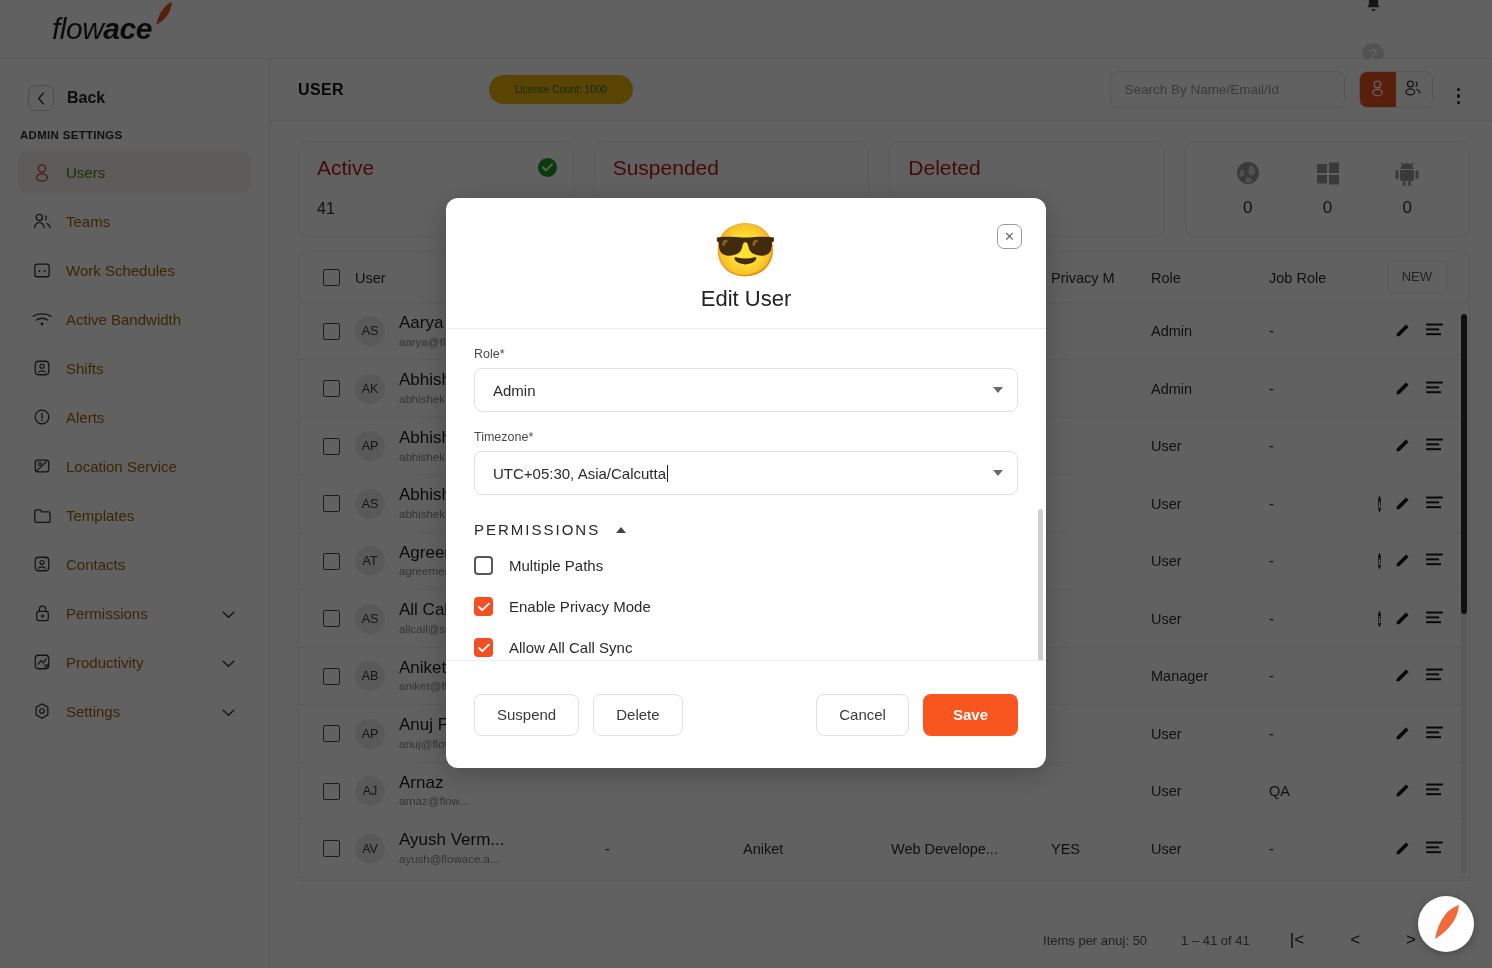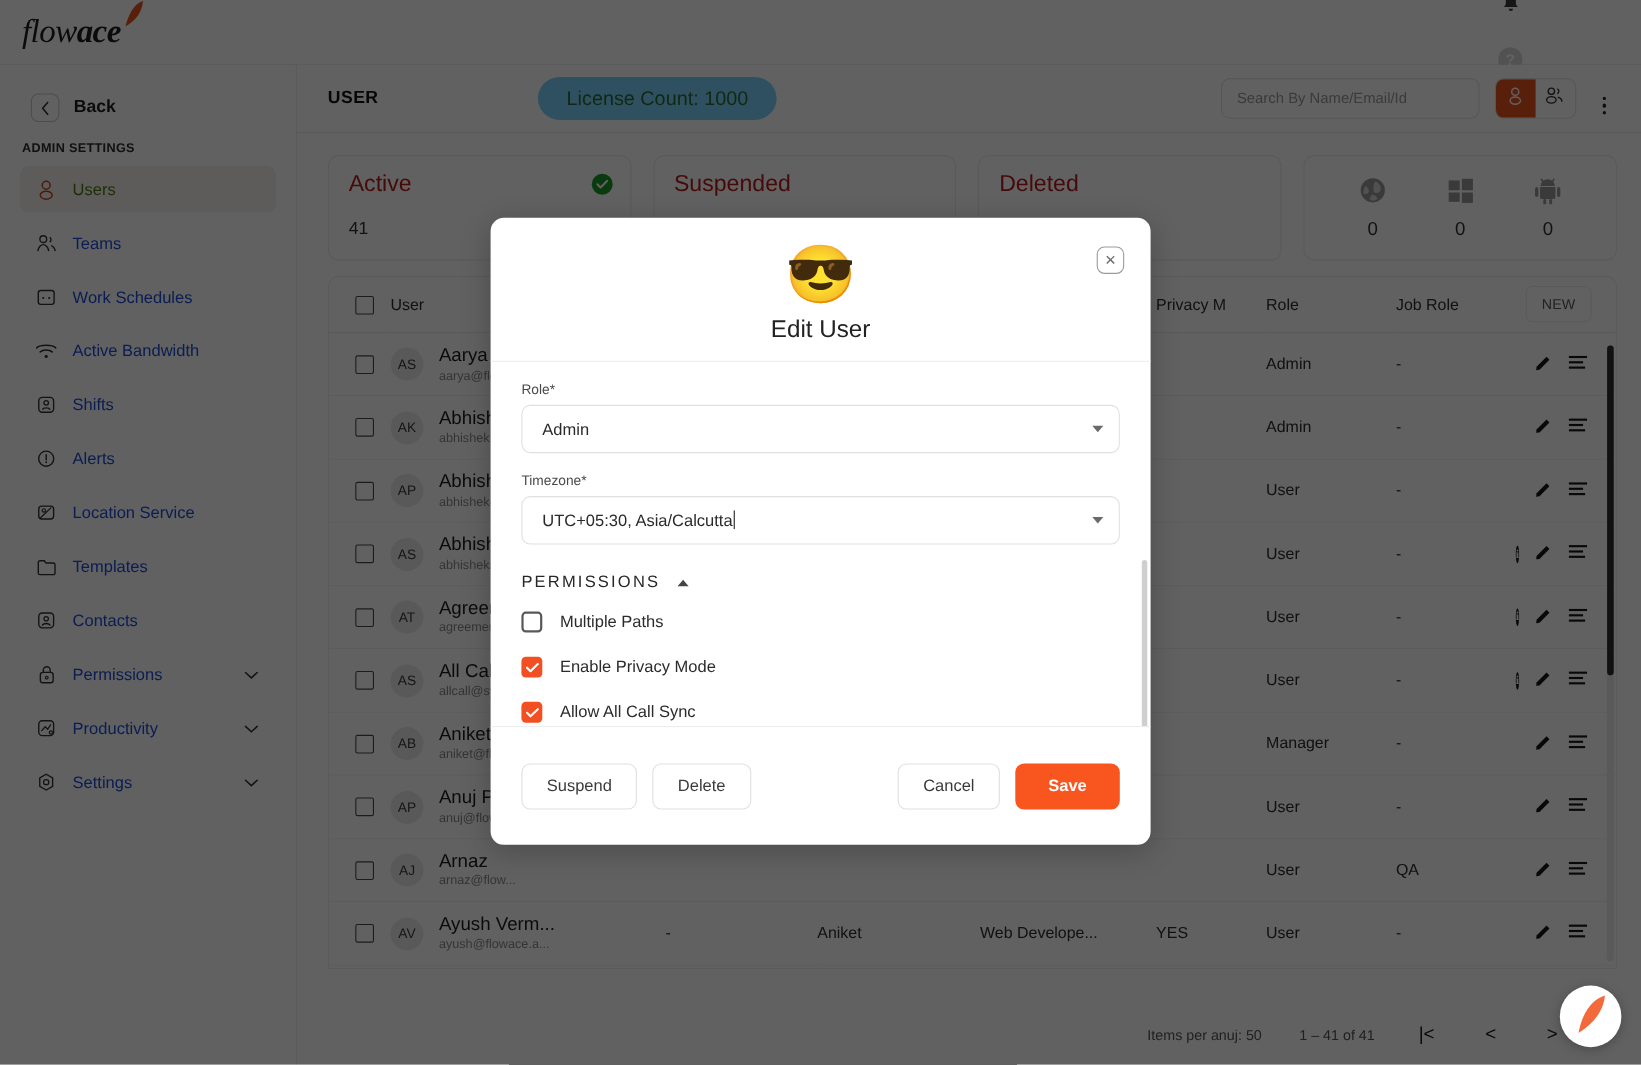--- a/index.html
+++ b/index.html
@@ -10,21 +10,21 @@
     overflow: hidden;
   }
   #app { position: relative; width: 1492px; height: 968px; }
 
   
   .topbar {
     position: absolute; top: 0; left: 0; width: 1492px; height: 59px;
     background: #ffffff; border-bottom: 1px solid #ededed;
     display: flex; align-items: center;
   }
-  .logo-wrap { width: 270px; display: flex; align-items: center; padding-left: 20px; font-family: Liberation Serif, serif; }
+  .logo-wrap { width: 270px; display: flex; align-items: center; padding-left: 52px; }
   .logo { font-size: 30px; letter-spacing: -0.5px; color: #1d1d1d; display:flex; align-items:baseline;}
   .logo .f1 { font-style: italic; font-weight: 400; }
   .logo .f2 { font-style: italic; font-weight: 700; }
   .logo .swoosh {
     display:inline-block; width:20px; height:24px; margin-left:1px; position:relative;
   }
   .logo .swoosh svg { position:absolute; top:-14px; left:0; }
 
   .topbar-right {
     margin-left: auto; display: flex; align-items: center; gap: 18px; padding-right: 26px; flex-direction: column;
@@ -62,35 +62,35 @@
     display:flex; align-items:center; justify-content:center;
   }
   .back-label { font-size: 16px; font-weight: 700; color: #1f1f1f; }
   .section-title {
     font-size: 11.5px; font-weight: 700; color: #2e2e2e; letter-spacing: 0.3px;
     padding-left: 20px; margin-bottom: 10px;
   }
   .nav-item {
     display: flex; align-items: center; gap: 14px; height: 42px;
     margin: 0 18px 7px 18px; padding-left: 14px; border-radius: 8px;
-    cursor: pointer; color: #1d4ed8; font-size: 15px;
+    cursor: pointer; color: #a16207; font-size: 15px;
   }
   .nav-item.active { background: #f6f1ef; color: #4d7c0f; }
   .nav-item .nav-icon { width: 20px; height: 20px; display:flex; align-items:center; justify-content:center; flex:0 0 20px;}
   .nav-item .chev { margin-left: auto; margin-right: 16px; }
 
   
   .main { position: absolute; top: 59px; left: 270px; width: 1222px; height: 909px; background: #fff; }
   .main-head {
     height: 62px; display: flex; align-items: center; padding: 0 22px 0 28px;
     border-bottom: 1px solid #ededed;
   }
   .page-title { font-size: 16px; font-weight: 700; color: #111; letter-spacing: 0.4px; }
   .license-pill {
-    margin-left: 145px; background: #7dd3fc; color: #2e6b35; font-size: 18px;
+    margin-left: 145px; background: #eab308; color: #2e6b35; font-size: 10px;
     border-radius: 20px; padding: 9px 26px;
   }
   .head-right { margin-left: auto; display: flex; align-items: flex-end; gap: 14px; }
   .name-search {
     width: 235px; height: 37px; border: 1px solid #e3e3e3; border-radius: 8px;
     display: flex; align-items: center; padding: 0 14px;
   }
   .name-search input {
     border: none; outline: none; background: transparent; width: 100%;
     font-size: 13.5px; color: #555; font-family: inherit;

